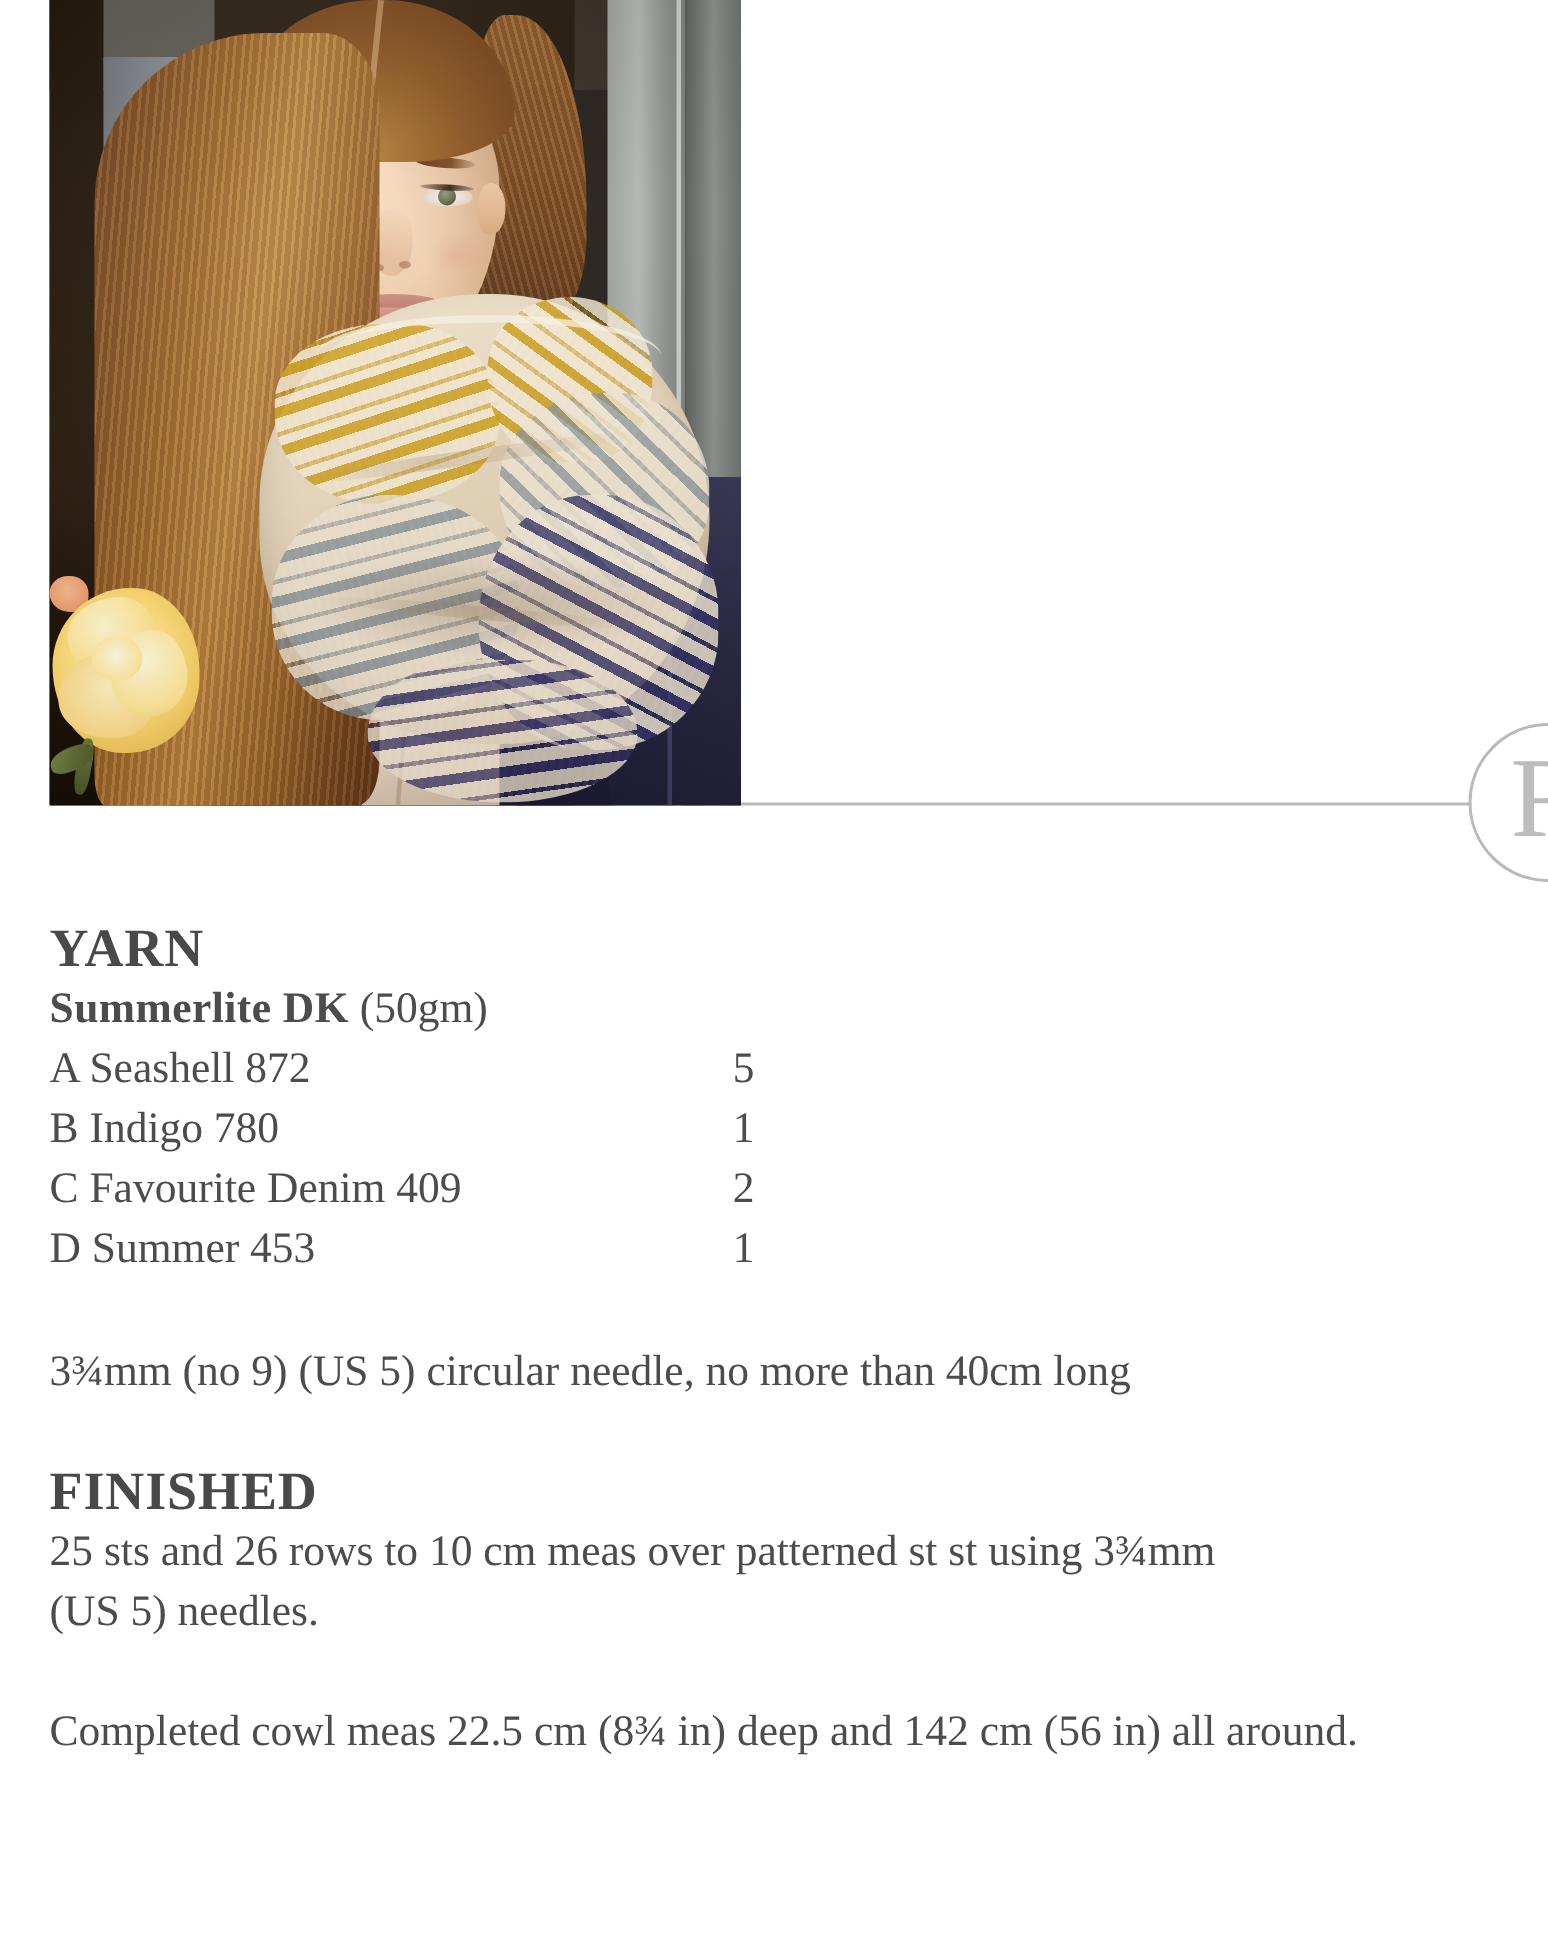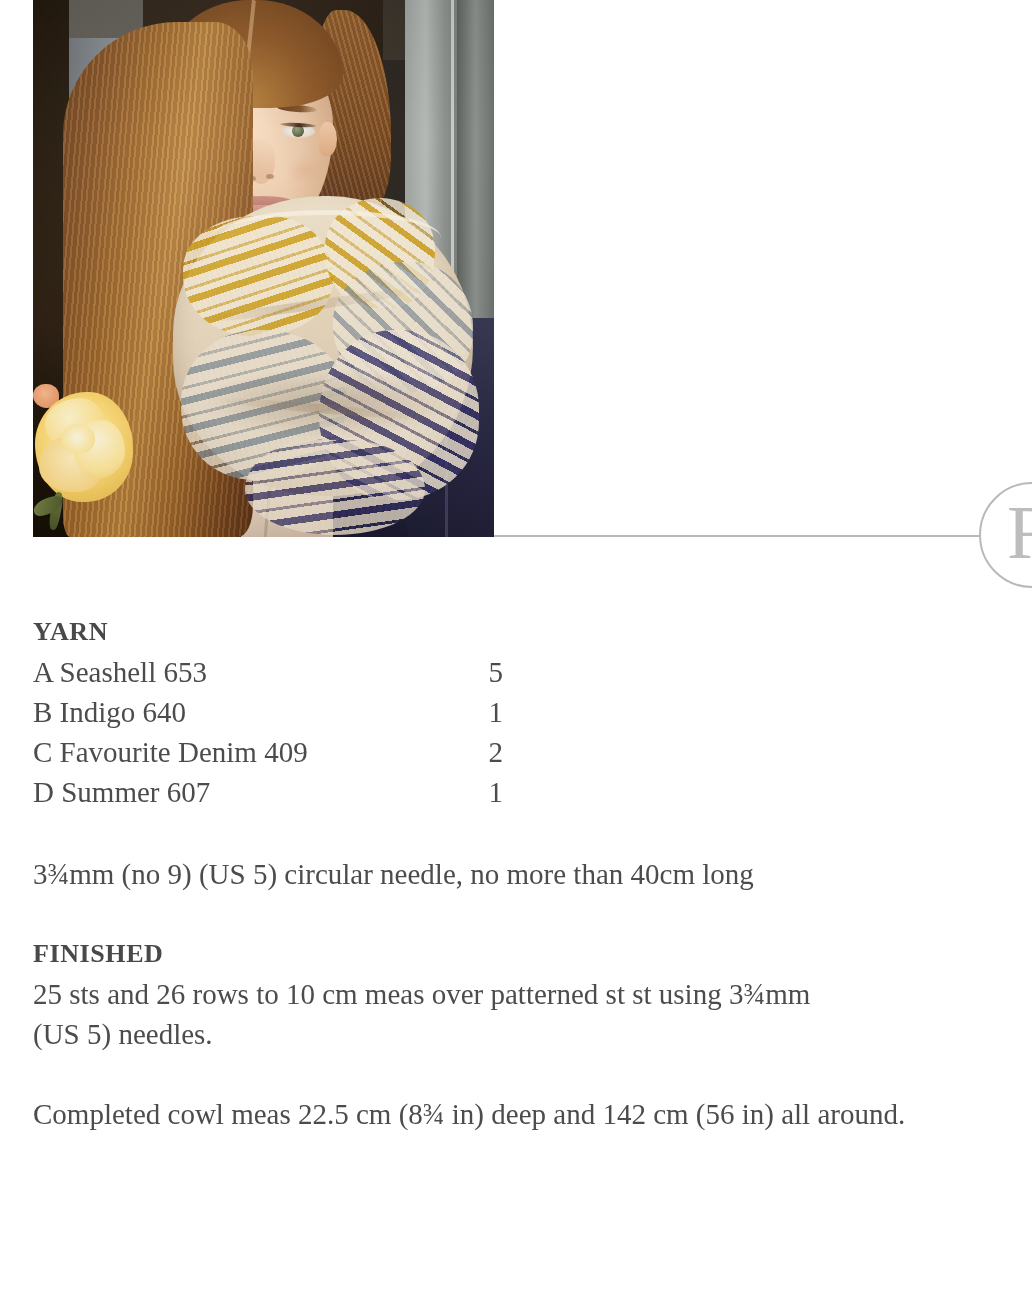--- a/index.html
+++ b/index.html
@@ -476,21 +476,21 @@
   #content {
     position: absolute;
     left: 33px;
     top: 612px;
     width: 999px;
   }
   .section { margin: 0; }
   .sect-head {
     font-family: "Liberation Serif", "DejaVu Serif", serif;
     font-weight: bold;
-    font-size: 26px;
+    font-size: 36px;
     line-height: 40px;
     letter-spacing: 0.6px;
     color: #494949;
     margin: 0;
   }
   .body-line {
     font-family: "Liberation Serif", "DejaVu Serif", serif;
     font-size: 29px;
     line-height: 40px;
     color: #4c4c4c;
@@ -611,35 +611,36 @@
 </div>
 
 <div id="rule"></div>
 <div id="badge"></div>
 <div id="badge-letter">R</div>
 
 <div id="content">
 
   <div class="section">
     <div class="sect-head">YARN</div>
+    <div class="yarn-name"><b>Summerlite DK</b> <span>(50gm)</span></div>
 
     <div class="yarn-row">
-      <span class="yarn-label">A Seashell 653</span>
+      <span class="yarn-label">A Seashell 872</span>
       <span class="yarn-qty">5</span>
     </div>
     <div class="yarn-row">
-      <span class="yarn-label">B Indigo 640</span>
+      <span class="yarn-label">B Indigo 780</span>
       <span class="yarn-qty">1</span>
     </div>
     <div class="yarn-row">
       <span class="yarn-label">C Favourite Denim 409</span>
       <span class="yarn-qty">2</span>
     </div>
     <div class="yarn-row">
-      <span class="yarn-label">D Summer 607</span>
+      <span class="yarn-label">D Summer 453</span>
       <span class="yarn-qty">1</span>
     </div>
   </div>
 
   <div class="gap-lg"></div>
 
   <div class="section">
     <div class="body-line">3¾mm (no 9) (US 5) circular needle, no more than 40cm long</div>
   </div>
 

